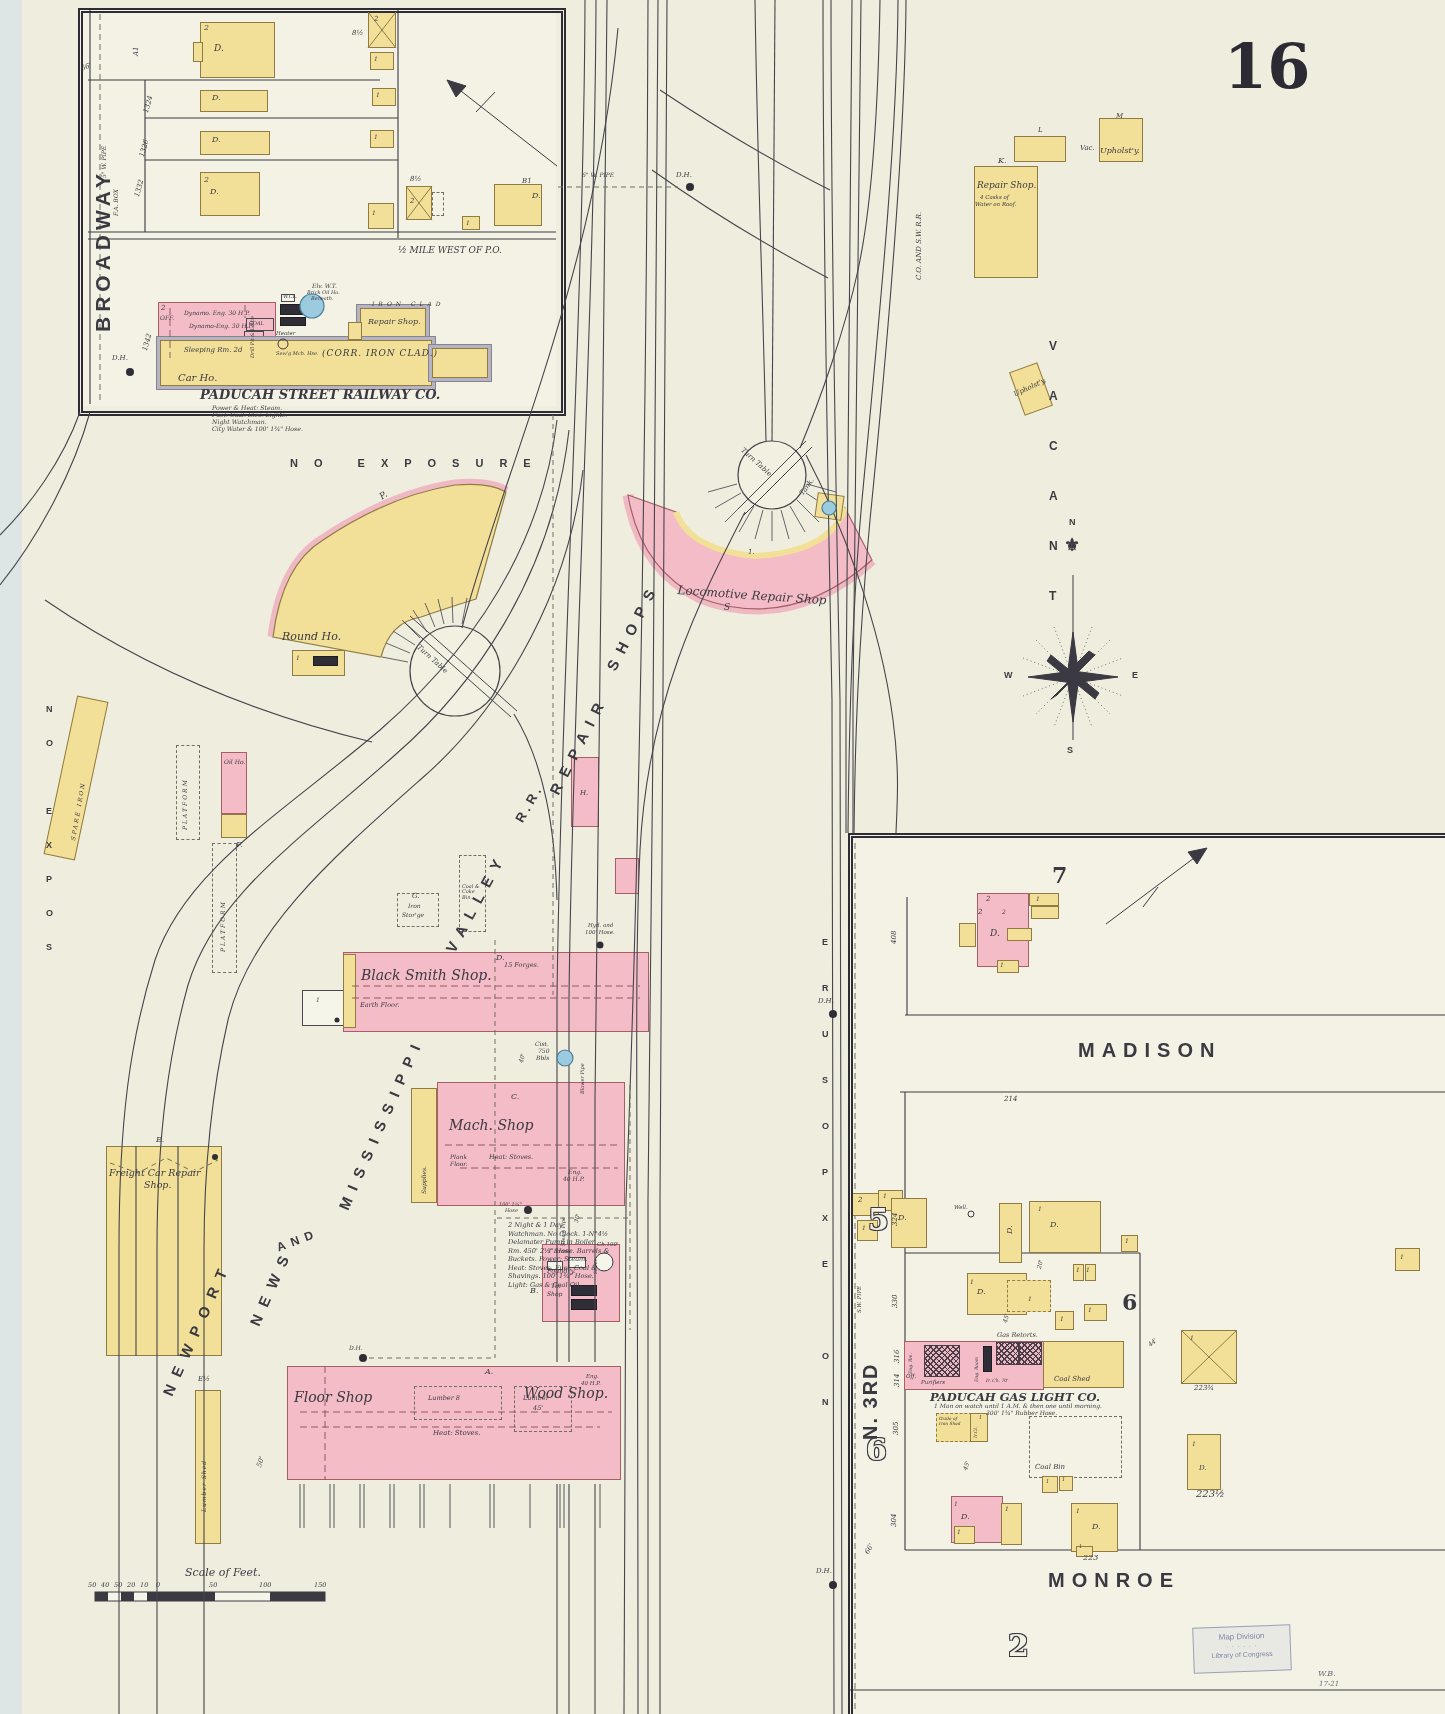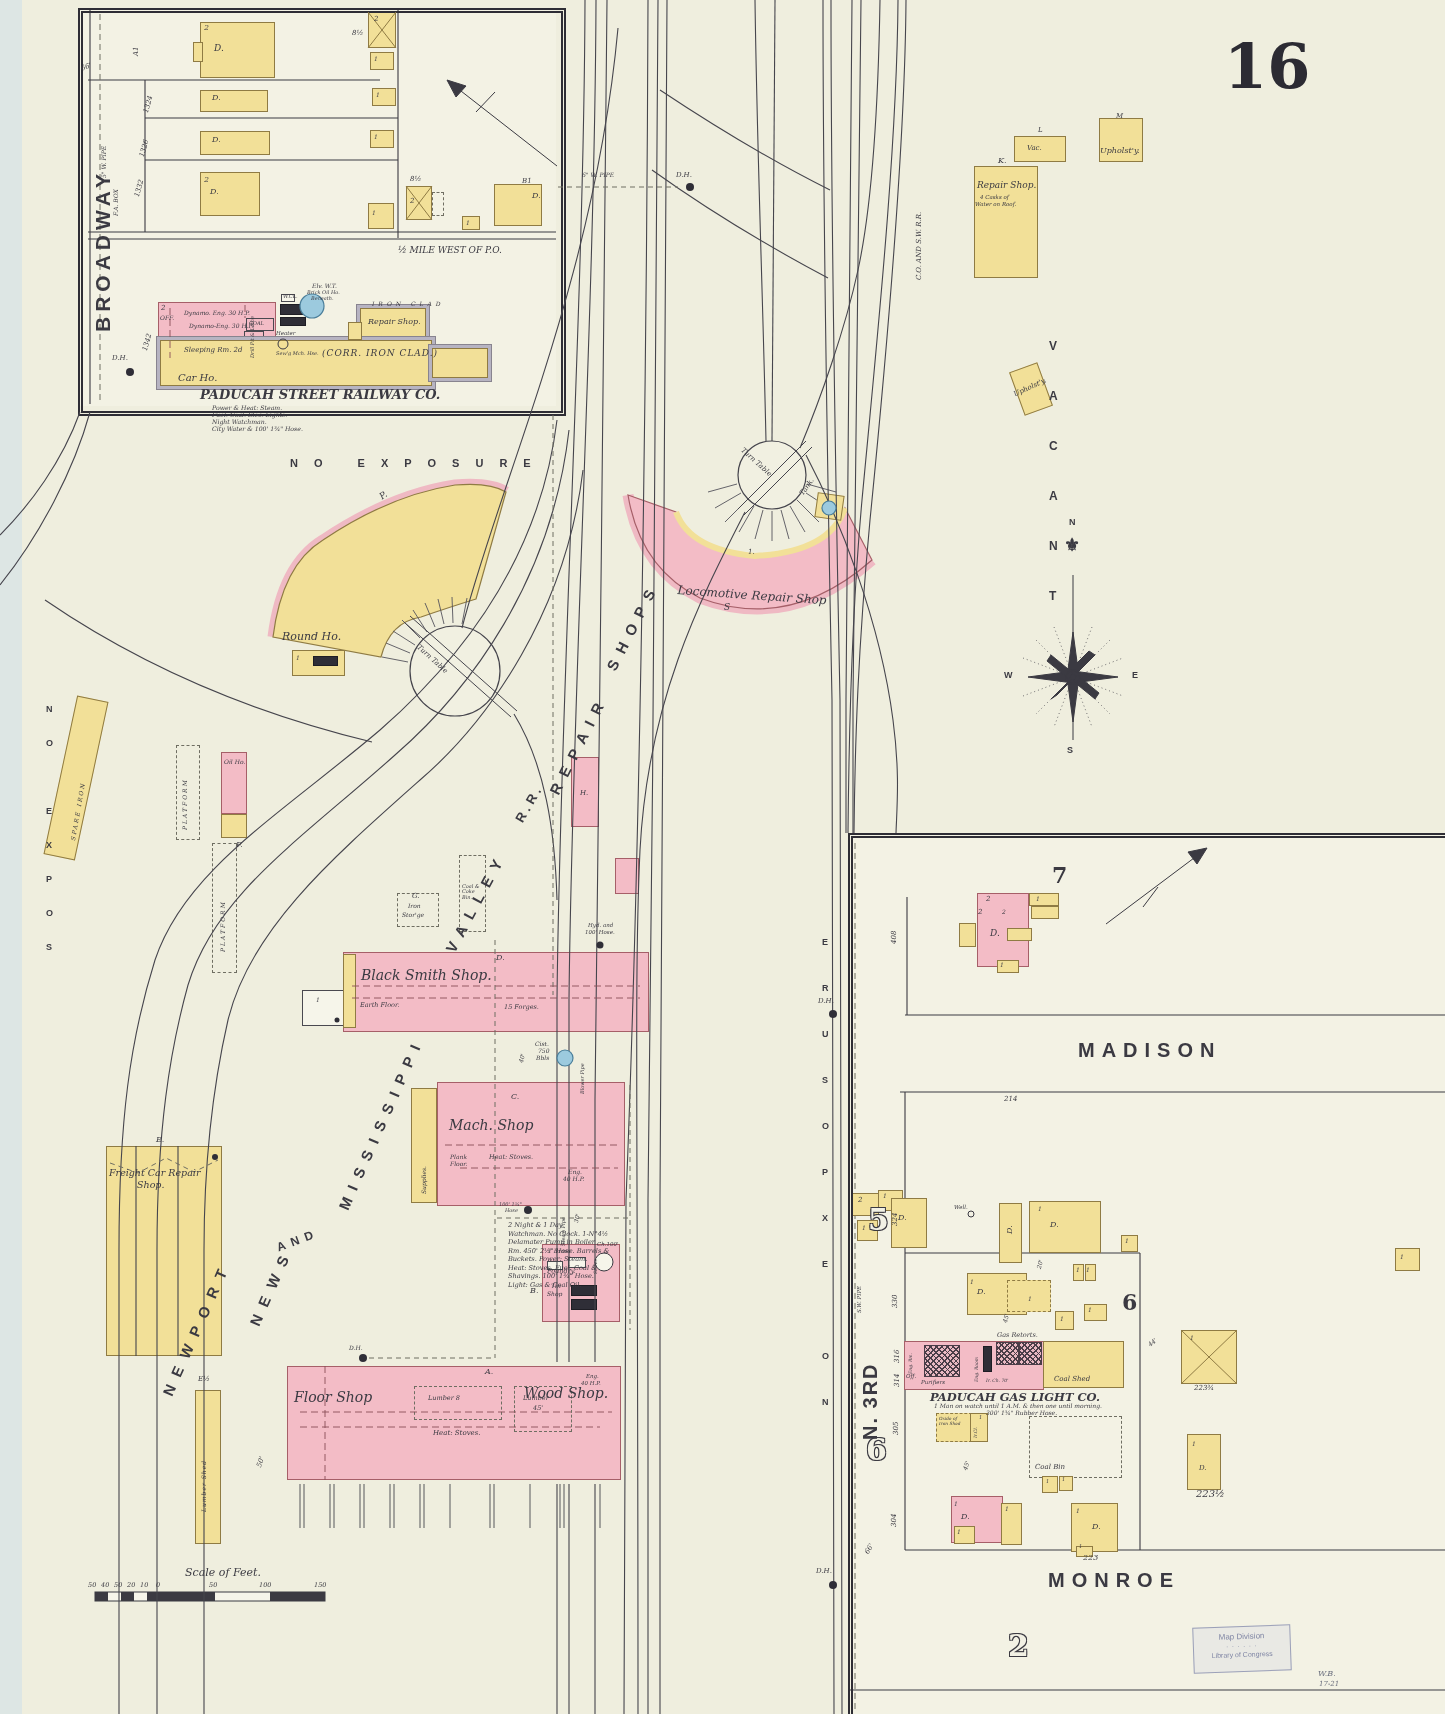--- a/index.html
+++ b/index.html
@@ -364,21 +364,21 @@
       <div class="lbl scr" style="left: 678px; top: 584px; font-size: 12px; transform: rotate(4deg);">Locomotive Repair Shop</div>
       <div class="lbl scr" style="left: 724px; top: 603px; font-size: 9px;">S</div>
       <div class="lbl scr" style="left: 748px; top: 549px; font-size: 7px;">1.</div>
       <div class="lbl scr" style="left: 799px; top: 493px; font-size: 7px; transform: rotate(-55deg);">Tank.</div>
       <div class="lbl scr" style="left: 916px; top: 280px; font-size: 7px; transform: rotate(-90deg);">C.O. AND S.W. R.R.</div>
       <div class="lbl scr" style="left: 998px; top: 157px; font-size: 8px;">K.</div>
       <div class="lbl scr" style="left: 977px; top: 181px; font-size: 9px;">Repair Shop.</div>
       <div class="lbl scr" style="left: 980px; top: 195px; font-size: 5.5px;">4 Casks of</div>
       <div class="lbl scr" style="left: 975px; top: 202px; font-size: 5.5px;">Water on Roof.</div>
       <div class="lbl scr" style="left: 1038px; top: 127px; font-size: 7px;">L</div>
-      <div class="lbl scr" style="left: 1027px; top: 145px; font-size: 7px;">Vac.</div>
+      <div class="lbl scr" style="left: 1080px; top: 145px; font-size: 7px;">Vac.</div>
       <div class="lbl scr" style="left: 1116px; top: 113px; font-size: 7px;">M</div>
       <div class="lbl scr" style="left: 1100px; top: 147px; font-size: 8px;">Upholst'y.</div>
       <div class="lbl scr" style="left: 1013px; top: 392px; font-size: 7px; transform: rotate(-25deg);">Upholst'y.</div>
       <div class="lbl cap" style="left: 1049px; top: 340px; font-size: 12px;">
         <span style="display: block; height: 50px;">V</span>
         <span style="display: block; height: 50px;">A</span>
         <span style="display: block; height: 50px;">C</span>
         <span style="display: block; height: 50px;">A</span>
         <span style="display: block; height: 50px;">N</span>
         <span style="display: block; height: 50px;">T</span>
@@ -403,21 +403,21 @@
       <div class="lbl scr" style="left: 220px; top: 952px; font-size: 6px; letter-spacing: 2px; transform: rotate(-90deg);">PLATFORM</div>
       <div class="lbl scr" style="left: 224px; top: 759px; font-size: 6px;">Oil Ho.</div>
       <div class="lbl scr" style="left: 236px; top: 841px; font-size: 8px;">F.</div>
       <div class="lbl scr" style="left: 412px; top: 893px; font-size: 7px;">G.</div>
       <div class="lbl scr" style="left: 408px; top: 903px; font-size: 6px;">Iron</div>
       <div class="lbl scr" style="left: 402px; top: 912px; font-size: 6px;">Stor'ge</div>
       <div class="lbl scr wrap" style="left: 462px; top: 884px; font-size: 5px; width: 22px;">Coal &amp; Coke Bin.</div>
       <div class="lbl scr" style="left: 496px; top: 954px; font-size: 8px;">D.</div>
       <div class="lbl scr" style="left: 361px; top: 968px; font-size: 14px;">Black Smith Shop.</div>
       <div class="lbl scr" style="left: 360px; top: 1002px; font-size: 6.5px;">Earth Floor.</div>
-      <div class="lbl scr" style="left: 504px; top: 1004px; font-size: 6.5px;">15 Forges.</div>
+      <div class="lbl scr" style="left: 504px; top: 962px; font-size: 6.5px;">15 Forges.</div>
       <div class="lbl scr" style="left: 316px; top: 997px; font-size: 6px;">1</div>
       <div class="lbl scr" style="left: 580px; top: 790px; font-size: 7px;">H.</div>
       <div class="lbl scr" style="left: 588px; top: 923px; font-size: 5.5px;">Hyd. and</div>
       <div class="lbl scr" style="left: 585px; top: 930px; font-size: 5.5px;">100' Hose.</div>
       <div class="lbl scr" style="left: 518px; top: 1062px; font-size: 6px; transform: rotate(-75deg);">40'</div>
       <div class="lbl scr" style="left: 535px; top: 1041px; font-size: 6px;">Cist.</div>
       <div class="lbl scr" style="left: 538px; top: 1048px; font-size: 6px;">750</div>
       <div class="lbl scr" style="left: 536px; top: 1055px; font-size: 6px;">Bbls</div>
       <div class="lbl scr" style="left: 580px; top: 1094px; font-size: 5px; transform: rotate(-90deg);">Blower Pipe</div>
       <div class="lbl scr" style="left: 511px; top: 1093px; font-size: 8px;">C.</div>
@@ -450,21 +450,21 @@
       <div class="lbl scr" style="left: 349px; top: 1345px; font-size: 6px;">D.H.</div>
       <div class="lbl scr" style="left: 485px; top: 1368px; font-size: 8px;">A.</div>
       <div class="lbl scr" style="left: 294px; top: 1390px; font-size: 14px;">Floor Shop</div>
       <div class="lbl scr" style="left: 524px; top: 1386px; font-size: 14px;">Wood Shop.</div>
       <div class="lbl scr" style="left: 586px; top: 1374px; font-size: 5.5px;">Eng.</div>
       <div class="lbl scr" style="left: 581px; top: 1381px; font-size: 5.5px;">40 H.P.</div>
       <div class="lbl scr" style="left: 433px; top: 1430px; font-size: 7px;">Heat: Stoves.</div>
       <div class="lbl scr" style="left: 256px; top: 1466px; font-size: 7px; transform: rotate(-70deg);">50'</div>
       <div class="lbl scr" style="left: 156px; top: 1136px; font-size: 8px;">E.</div>
       <div class="lbl scr" style="left: 109px; top: 1168px; font-size: 9.5px;">Freight Car Repair</div>
-      <div class="lbl scr" style="left: 137px; top: 1180px; font-size: 9.5px;">Shop.</div>
+      <div class="lbl scr" style="left: 144px; top: 1180px; font-size: 9.5px;">Shop.</div>
       <div class="lbl scr" style="left: 198px; top: 1376px; font-size: 7px;">E½</div>
       <div class="lbl scr" style="left: 201px; top: 1512px; font-size: 6px; letter-spacing: 1px; transform: rotate(-90deg);">Lumber Shed</div>
       <div class="lbl scr" style="left: 428px; top: 1395px; font-size: 6.5px;">Lumber 8</div>
       <div class="lbl scr" style="left: 523px; top: 1395px; font-size: 6.5px;">Lumber</div>
       <div class="lbl scr" style="left: 533px; top: 1405px; font-size: 6.5px;">45'</div>
       <div class="lbl cap" style="left: 160px; top: 1392px; font-size: 15px; letter-spacing: 10px; transform: rotate(-66deg);">NEWPORT</div>
       <div class="lbl cap" style="left: 247px; top: 1322px; font-size: 15px; letter-spacing: 10px; transform: rotate(-66deg);">NEWS</div>
       <div class="lbl cap" style="left: 275px; top: 1242px; font-size: 12px; letter-spacing: 6px; transform: rotate(-20deg);">AND</div>
       <div class="lbl cap" style="left: 336px; top: 1206px; font-size: 15px; letter-spacing: 9px; transform: rotate(-66deg);">MISSISSIPPI</div>
       <div class="lbl cap" style="left: 443px; top: 948px; font-size: 15px; letter-spacing: 9px; transform: rotate(-62deg);">VALLEY</div>

